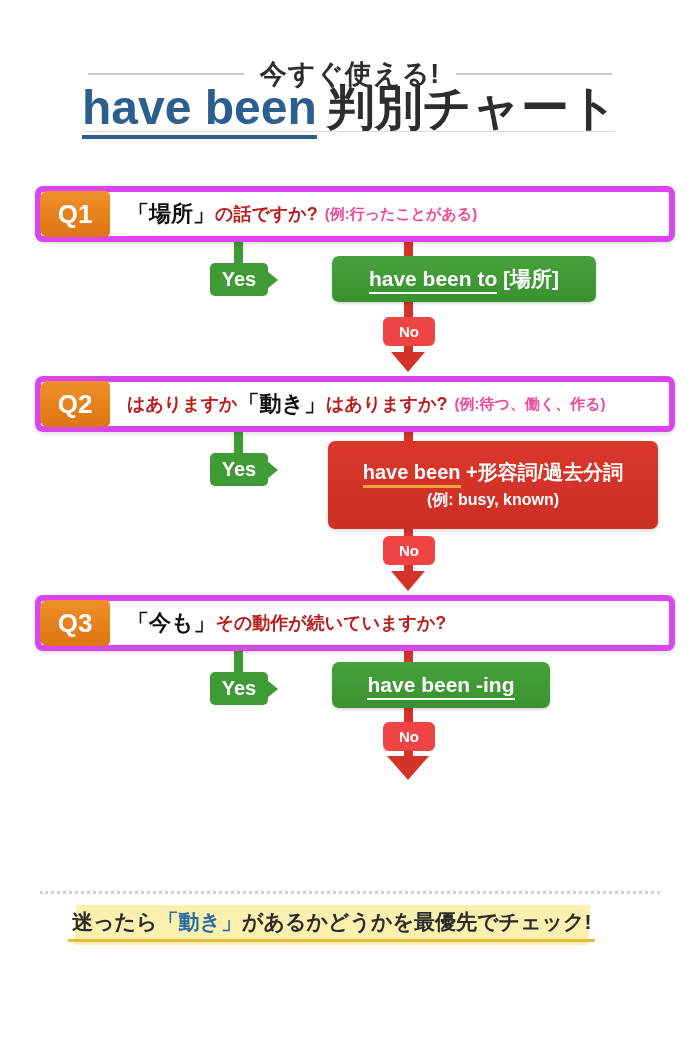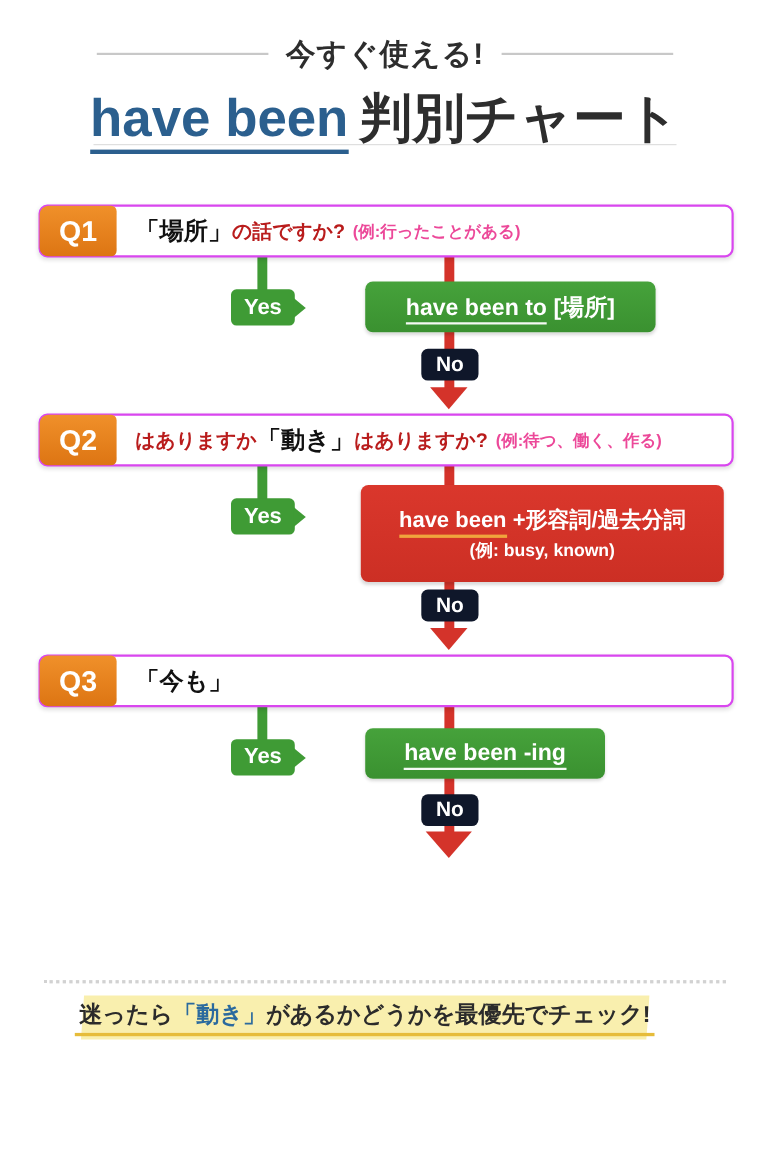--- a/index.html
+++ b/index.html
@@ -1,28 +1,28 @@
 <!DOCTYPE html>
 <html><head>
 <meta charset="utf-8">
 <style>
   html,body{margin:0;padding:0;background:#ffffff;}
   .page{
     position:relative;width:700px;height:1049px;background:#ffffff;overflow:hidden;
     font-family:"Liberation Sans","DejaVu Sans",sans-serif;color:#1d1d1d;
   }
   
-  .kicker{position:absolute;top:31px;left:0;right:0;display:flex;align-items:center;justify-content:center;gap:16px;}
+  .kicker{position:absolute;top:56px;left:0;right:0;display:flex;align-items:center;justify-content:center;gap:16px;}
   .kicker-line{width:156px;height:2px;background:#c8c8c8;}
   .kicker-text{font-size:27px;font-weight:bold;color:#2d2d2d;letter-spacing:1px;}
   .title{position:absolute;top:76px;left:0;right:0;text-align:center;font-size:48px;font-weight:bold;color:#2d2d2d;white-space:nowrap;}
   .title-en{color:#2b5f8e;border-bottom:4px solid #2b5f8e;padding-bottom:1px;margin-right:10px;}
   .header-rule{position:absolute;top:131px;left:85px;width:530px;height:1px;background:#dcdcdc;}
   
-  .qbox{position:absolute;left:35px;width:628px;height:44px;background:#ffffff;border:2px solid #d946ef;
+  .qbox{position:absolute;left:35px;width:628px;height:44px;background:#ffffff;border:6px solid #d946ef;
         border-radius:8px;box-shadow:0 2px 4px rgba(0,0,0,0.13);display:flex;align-items:center;z-index:3;}
   .qbadge{position:absolute;left:-1px;top:-1px;bottom:-1px;width:70px;border-radius:8px 5px 5px 8px;
           background:linear-gradient(#f0902a,#dd7513);color:#ffffff;font-size:26px;font-weight:bold;
           display:flex;align-items:center;justify-content:center;}
   .qtext{margin-left:86px;display:flex;align-items:center;white-space:nowrap;}
   .q-base{font-size:18px;font-weight:bold;color:#b91c1c;}
   .q-em{font-size:22px;font-weight:bold;color:#111111;}
   .q-example{font-size:15px;font-weight:600;color:#ec4899;margin-left:7px;}
   
   .vline{position:absolute;width:9px;z-index:1;}
@@ -37,22 +37,22 @@
   .result{position:absolute;border-radius:7px;color:#ffffff;display:flex;flex-direction:column;
           align-items:center;justify-content:center;z-index:2;white-space:nowrap;margin-left:48px;}
   .result.green{background:linear-gradient(#46a23b,#3a9130);box-shadow:0 2px 3px rgba(0,0,0,0.15);}
   .result.red{background:linear-gradient(#da372c,#cc2f24);box-shadow:0 2px 3px rgba(0,0,0,0.15);}
   .result-main{font-size:21px;font-weight:bold;}
   .result.red .result-main{font-size:20px;}
   .u-white{border-bottom:2px solid rgba(255,255,255,0.95);padding-bottom:2px;}
   .u-gold{border-bottom:3px solid #f0a43c;padding-bottom:2px;}
   .result-sub{font-size:16px;font-weight:600;margin-top:4px;}
   
-  .no-badge{position:absolute;left:383px;width:52px;height:29px;background:#0f172a;border-radius:6px;
-            color:#fff;font-size:19px;font-weight:bold;display:flex;align-items:center;justify-content:center;z-index:4;}
+  .no-badge{position:absolute;left:383px;width:52px;height:29px;background:#ef4444;border-radius:6px;
+            color:#fff;font-size:15px;font-weight:bold;display:flex;align-items:center;justify-content:center;z-index:4;}
   .arrow-stem{position:absolute;left:404px;width:9px;background:#d4332a;z-index:3;}
   .arrow-tri{position:absolute;width:0;height:0;border-left:17px solid transparent;border-right:17px solid transparent;
              border-top:20px solid #d4332a;left:391px;z-index:3;}
   .arrow-tri.big{border-left:21px solid transparent;border-right:21px solid transparent;border-top:24px solid #d4332a;left:387px;}
   
   .dotted-rule{position:absolute;top:891px;left:40px;width:620px;border-top:3px dotted #d2d2d2;}
   .banner{position:absolute;left:75px;top:905px;width:514px;height:40px;background:#f9efae;
           transform:skewX(-4deg);display:flex;align-items:center;justify-content:center;}
   .banner-inner{transform:skewX(4deg);font-size:21px;font-weight:bold;color:#2b2b2b;white-space:nowrap;
                 border-bottom:3px solid #e6bc3a;padding:0 4px 3px;}
@@ -128,20 +128,21 @@
   </div>
   <div class="no-badge nb2">No</div>
   <div class="arrow-stem st2"></div>
   <div class="arrow-tri tr2"></div>
 
   <div class="qbox q3">
     <div class="qbadge">Q3</div>
     <div class="qtext">
       <span class="q-base"></span>
       <span class="q-em">「今も」</span>
+      <span class="q-base">その動作が続いていますか?</span>
       <span class="q-example"></span>
     </div>
   </div>
   <div class="yes-badge yb3">Yes</div>
   <div class="result green res3">
     <div class="result-main">
       <span class="u-white">have been -ing</span><span></span>
     </div>
   </div>
   <div class="no-badge nb3">No</div>

